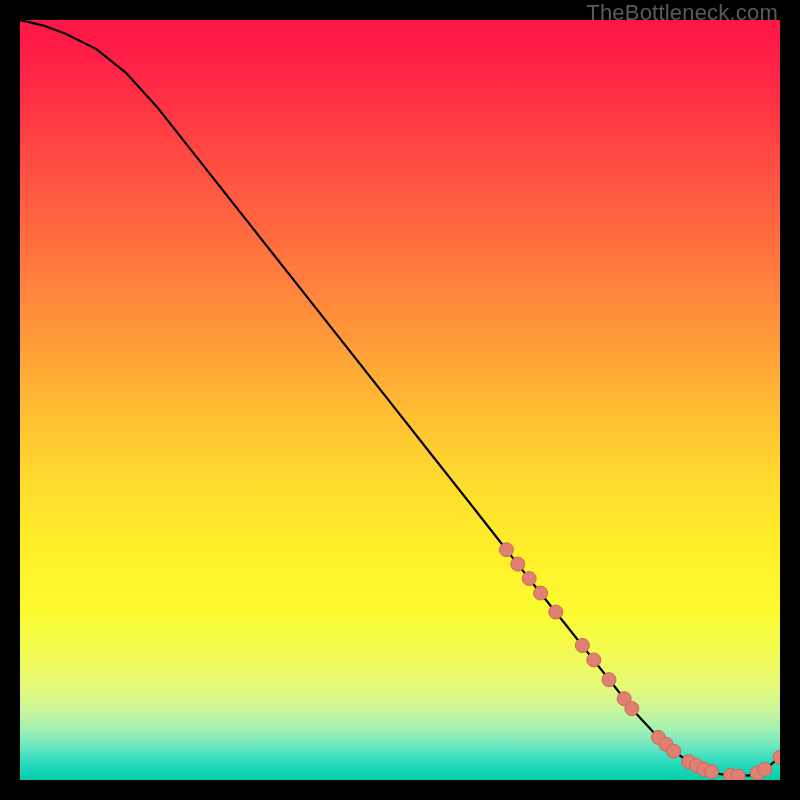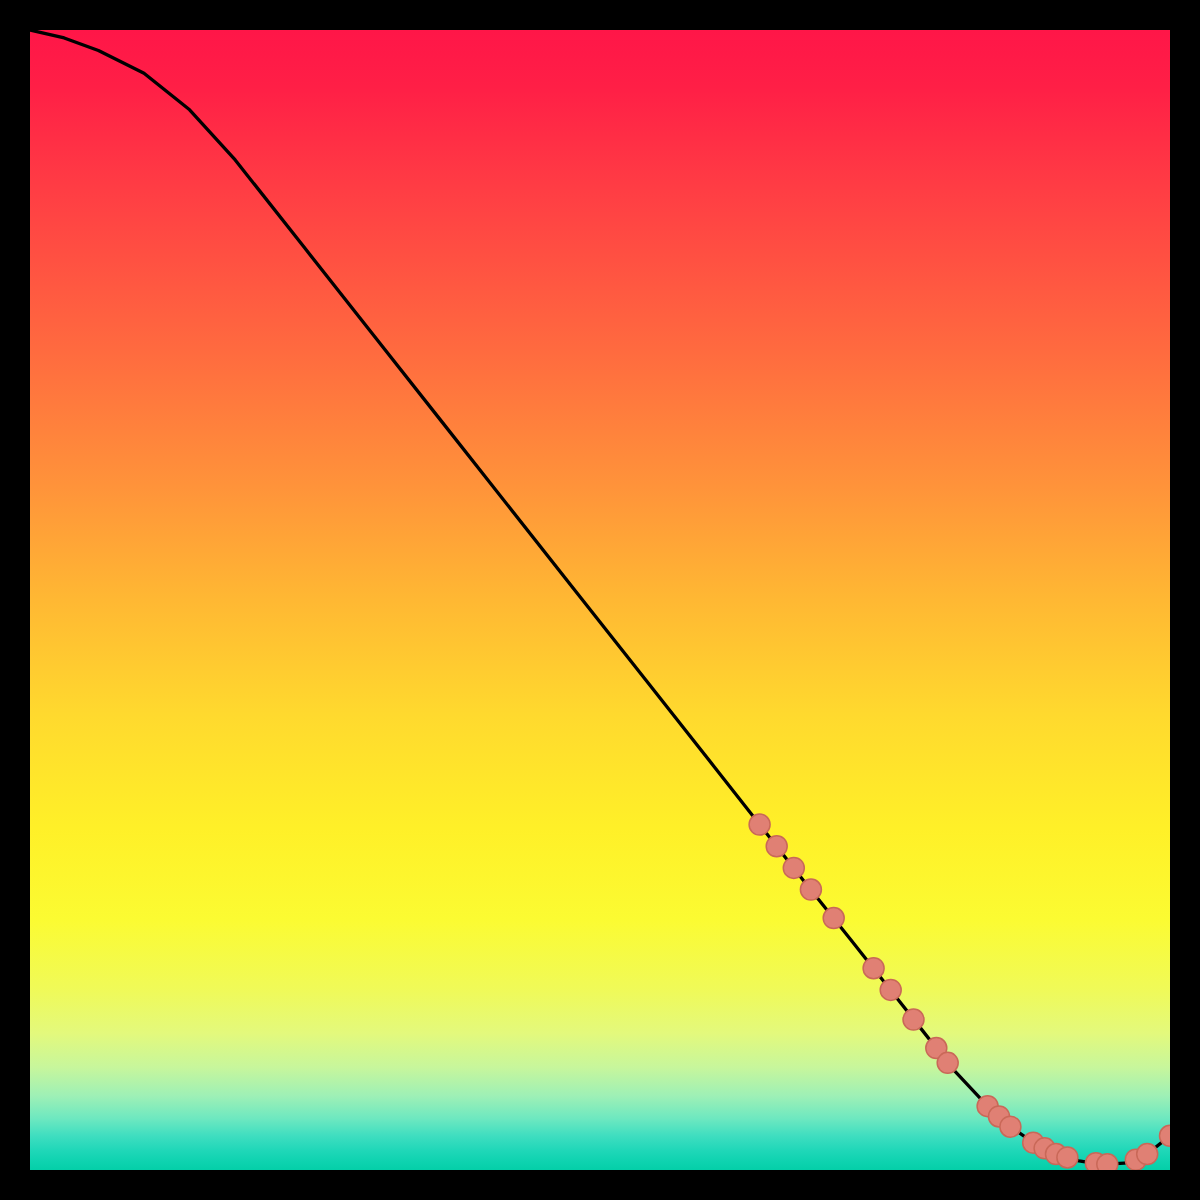--- a/index.html
+++ b/index.html
@@ -90,13 +90,14 @@
         <circle cx="684.00" cy="749.36" r="7" fill="#e08074" stroke="#c96858" stroke-width="1"></circle>
         <circle cx="691.60" cy="751.64" r="7" fill="#e08074" stroke="#c96858" stroke-width="1"></circle>
         <circle cx="710.60" cy="755.44" r="7" fill="#e08074" stroke="#c96858" stroke-width="1"></circle>
         <circle cx="718.20" cy="756.20" r="7" fill="#e08074" stroke="#c96858" stroke-width="1"></circle>
         <circle cx="737.20" cy="753.16" r="7" fill="#e08074" stroke="#c96858" stroke-width="1"></circle>
         <circle cx="744.80" cy="749.36" r="7" fill="#e08074" stroke="#c96858" stroke-width="1"></circle>
         <circle cx="760.00" cy="737.20" r="7" fill="#e08074" stroke="#c96858" stroke-width="1"></circle>
       </g>
   </svg>
 
+  <div class="watermark">TheBottleneck.com</div>
 </div>
 
 </body></html>

